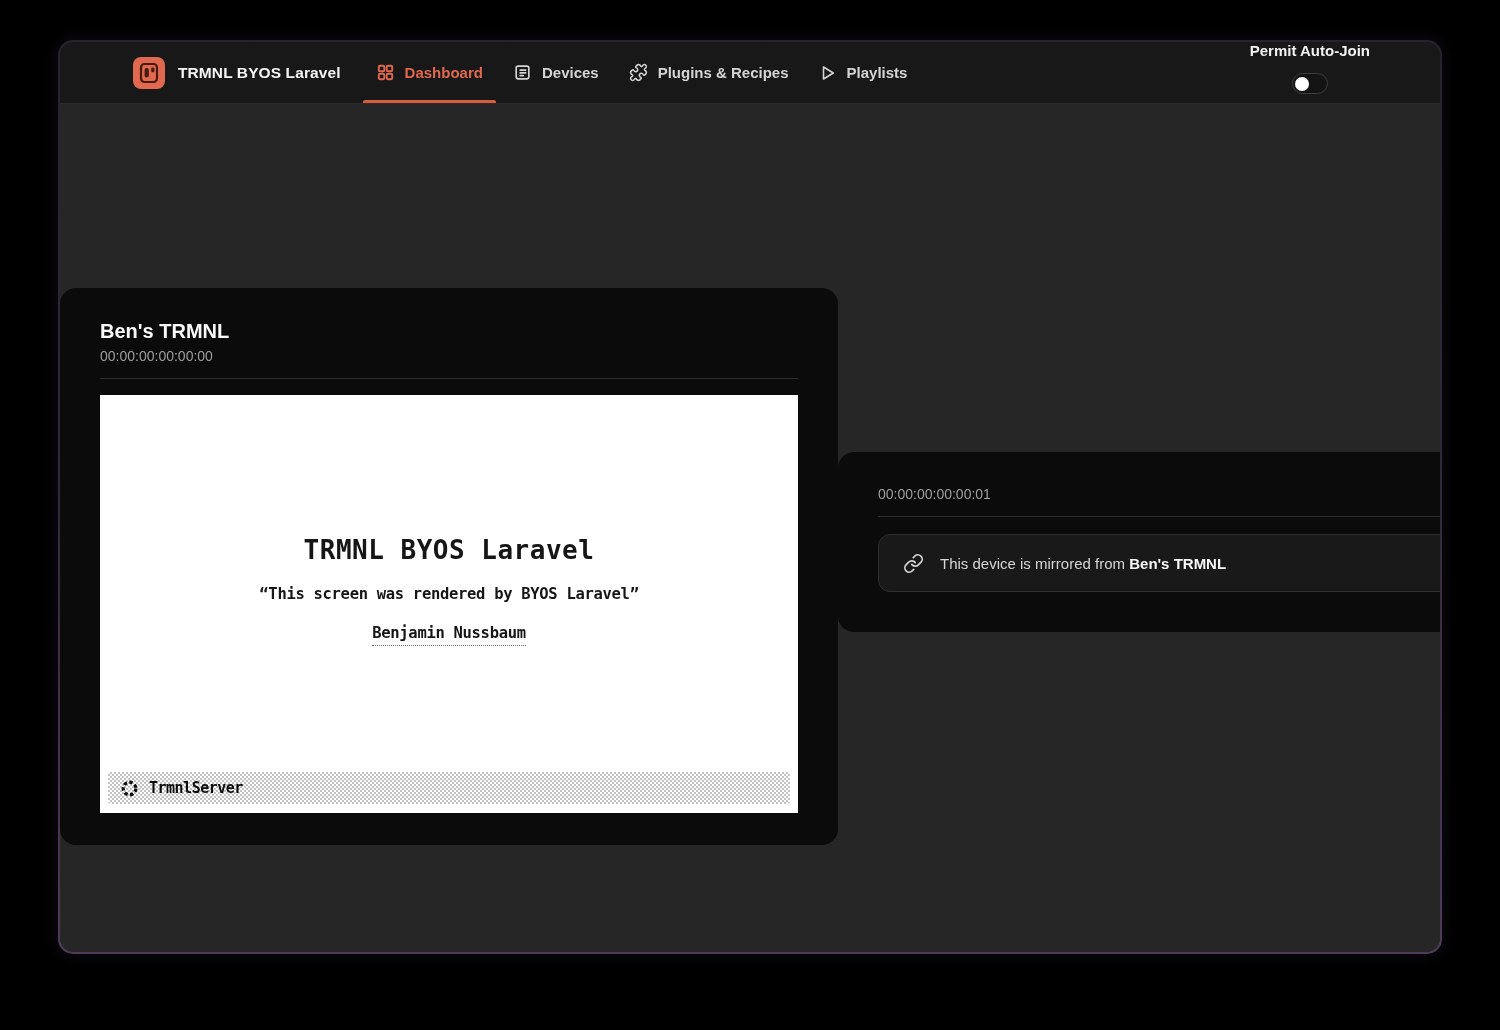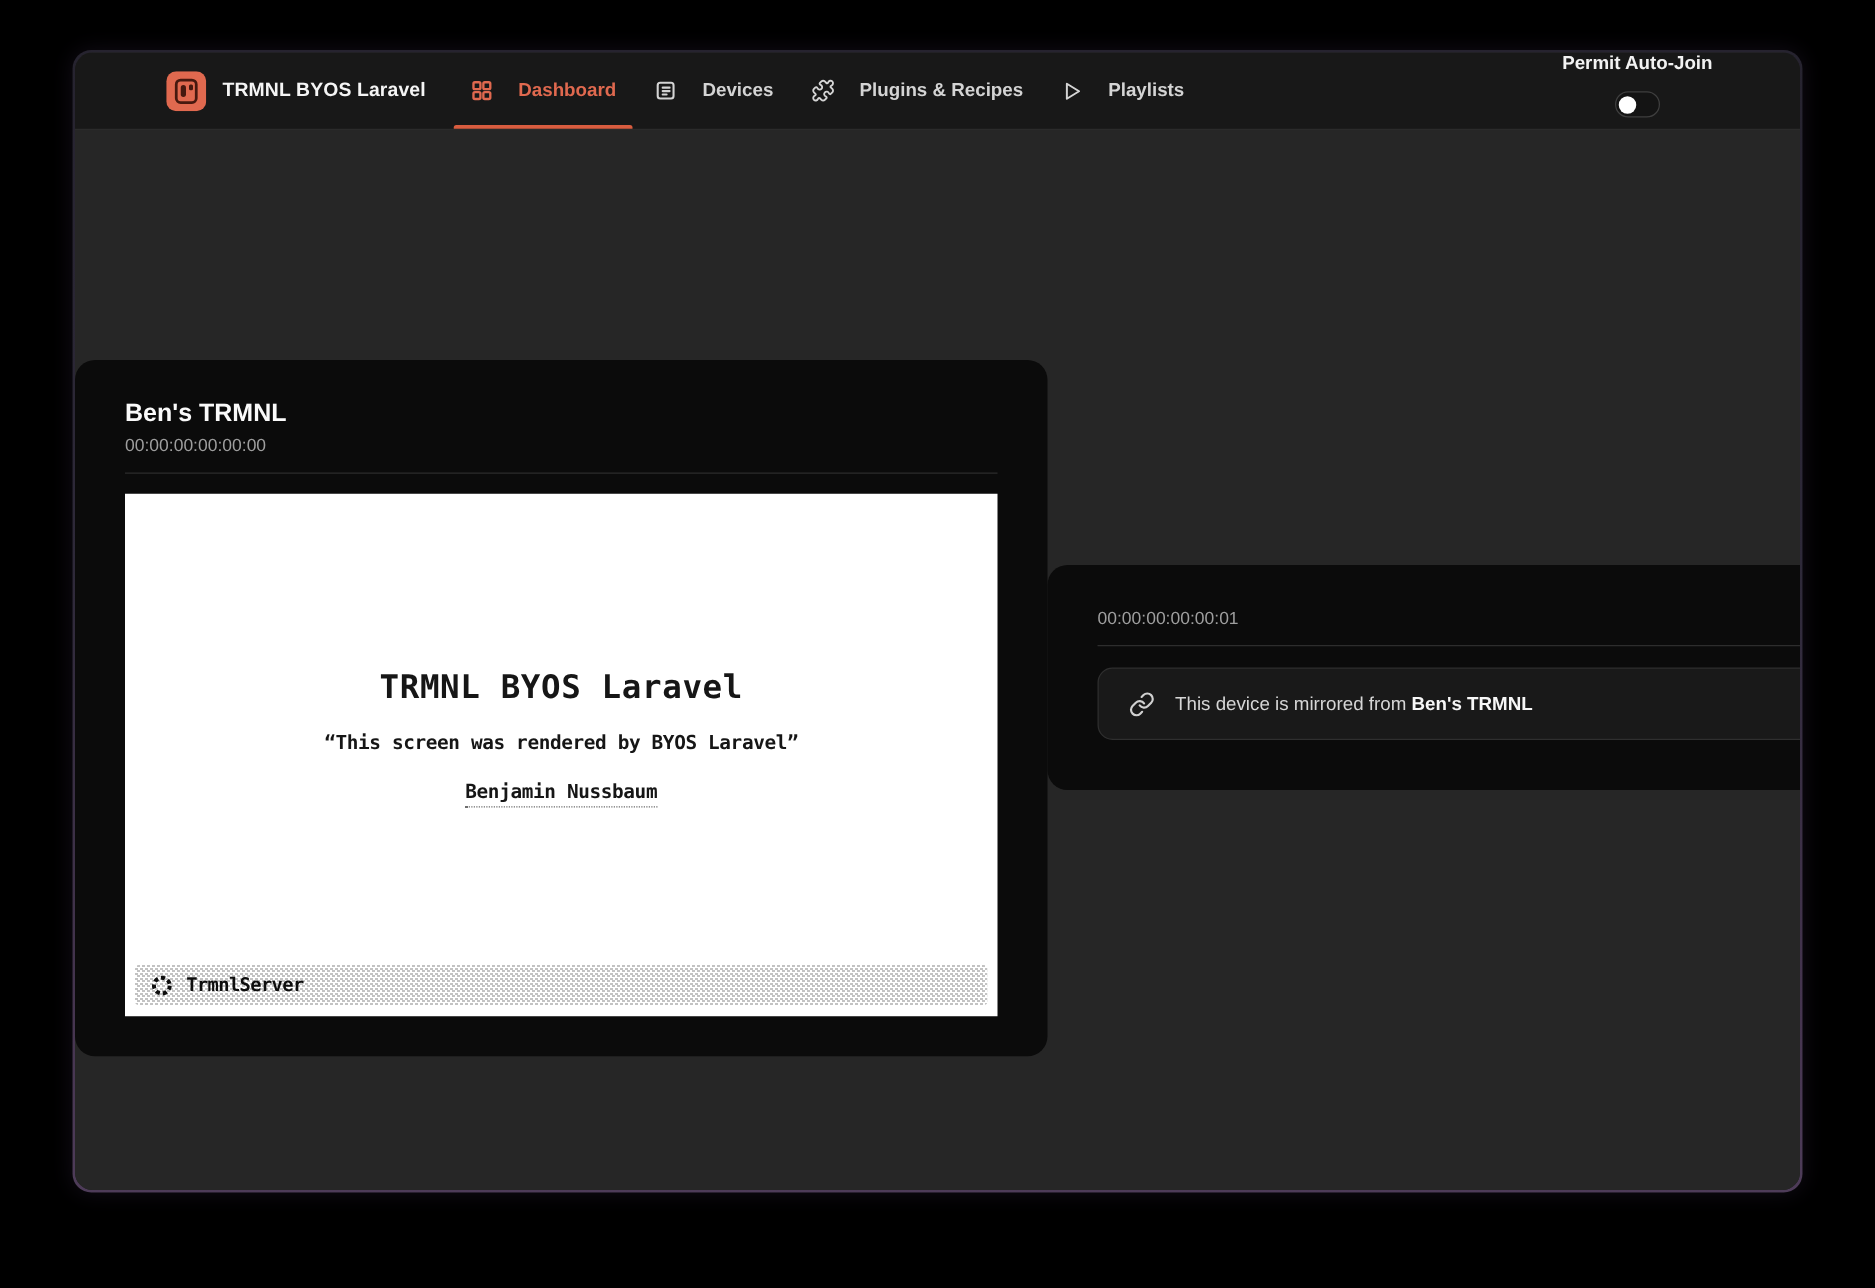--- a/index.html
+++ b/index.html
@@ -22,21 +22,21 @@
   .nav {
     height: 62px; flex: 0 0 62px; background: #181818; border-bottom: 1px solid #2b2b2b;
     display: flex; align-items: stretch; padding: 0 70px 0 73px;
   }
   .brand { display: flex; align-items: center; gap: 13px; }
   .brand-logo { width: 32px; height: 32px; display: block; }
   .brand-title { color: #f5f5f5; font-size: 15.5px; font-weight: 700; letter-spacing: 0.1px; white-space: nowrap; }
 
   .tabs { display: flex; align-items: stretch; margin-left 20px; margin-left: 20px; }
   .tab {
-    position: relative; display: flex; align-items: center; gap: 20px;
+    position: relative; display: flex; align-items: center; gap: 10px;
     padding: 0 13px; margin: 0 2px; cursor: pointer; white-space: nowrap;
   }
   .tab-label { color: #d4d4d4; font-size: 15px; font-weight: 600; }
   .tab.active .tab-label { color: #e0694f; }
   .tab.active .underline {
     position: absolute; left: 0; right: 0; bottom: 0; height: 3px;
     background: #d85c3f; border-radius: 2px 2px 0 0;
   }
   .tab svg { display: block; }
 

